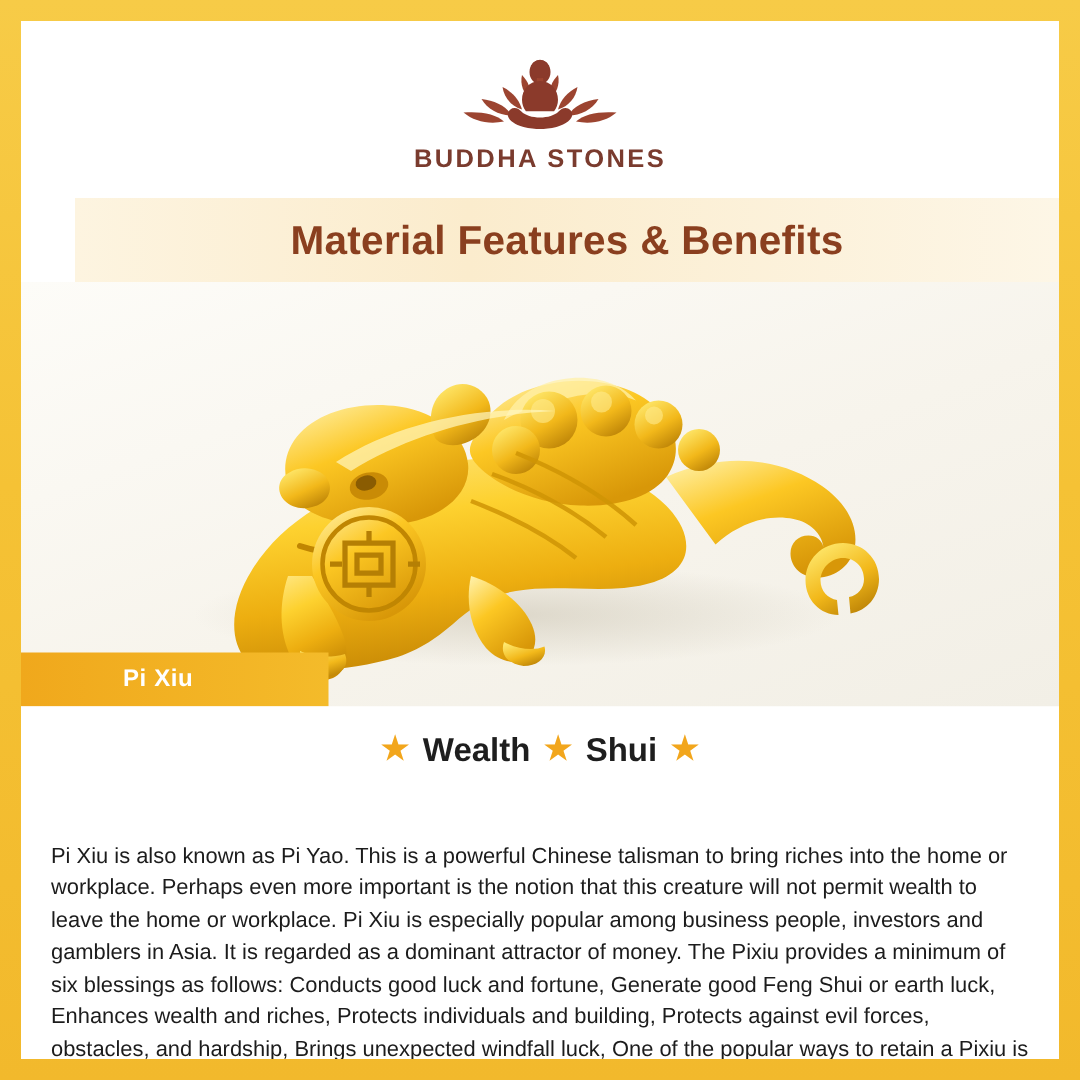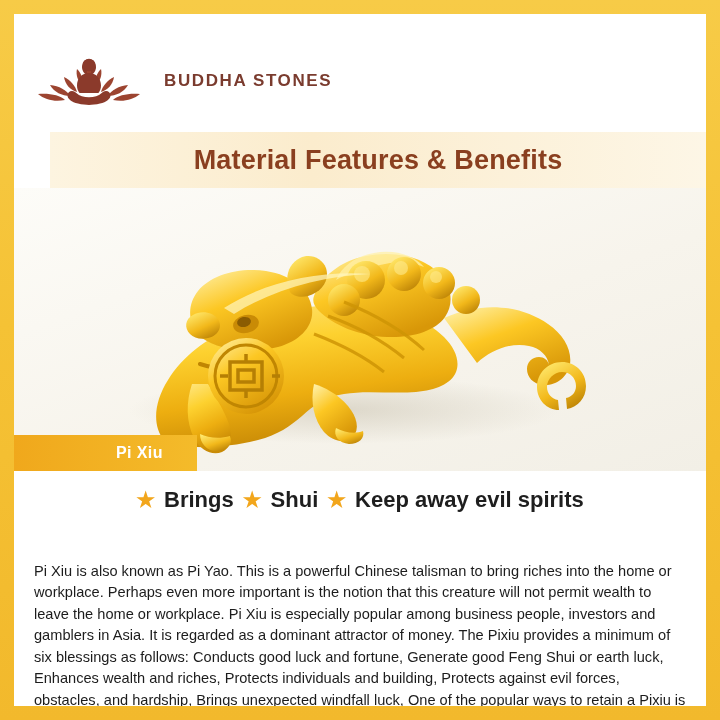--- a/index.html
+++ b/index.html
@@ -40,20 +40,21 @@
     background: #ffffff;
     overflow: hidden;
   }
 
   
   .logo-area {
     position: relative;
     height: 118px;
     background: #ffffff;
     display: flex;
+    flex-direction: column;
     align-items: center;
     justify-content: flex-start;
     padding-top: 14px;
     box-sizing: border-box;
   }
   .logo-mark {
     width: 150px;
     height: 66px;
     display: block;
   }
@@ -111,25 +112,25 @@
     width: 692px;
     height: 283px;
   }
 
   
   .caption-tag {
     position: absolute;
     left: 0;
     bottom: 0;
     height: 36px;
-    width: 183px;
+    width: 205px;
     background: linear-gradient(90deg, #f0a81c 0%, #f4bb2a 100%);
     display: flex;
     align-items: center;
-    padding-left: 102px;
+    padding-left: 68px;
     box-sizing: border-box;
   }
   .caption-text {
     color: #ffffff;
     font-size: 16px;
     font-weight: bold;
     letter-spacing: 0.4px;
     font-family: "Liberation Sans", sans-serif;
   }
 
@@ -304,23 +305,22 @@
       </svg>
 
       <div class="caption-tag">
         <span class="caption-text">Pi Xiu</span>
       </div>
     </div>
 
     <div class="benefits">
       <div class="benefit-heading">
         <span class="star">★</span>
-        <span class="benefit-word">Brings</span>
+        <span class="benefit-word">Wealth</span>
         <span class="star">★</span>
         <span class="benefit-word">Shui</span>
         <span class="star">★</span>
-        <span class="benefit-word">Keep away evil spirits</span>
       </div>
       <div class="body-text">Pi Xiu is also known as Pi Yao. This is a powerful Chinese talisman to bring riches into the home or workplace. Perhaps even more important is the notion that this creature will not permit wealth to leave the home or workplace. Pi Xiu is especially popular among business people, investors and gamblers in Asia. It is regarded as a dominant attractor of money. The Pixiu provides a minimum of six blessings as follows: Conducts good luck and fortune, Generate good Feng Shui or earth luck, Enhances wealth and riches, Protects individuals and building, Protects against evil forces, obstacles, and hardship, Brings unexpected windfall luck, One of the popular ways to retain a Pixiu is to wear it on a bracelet.</div>
     </div>
 
   </div>
 </div>
 
 </body></html>

